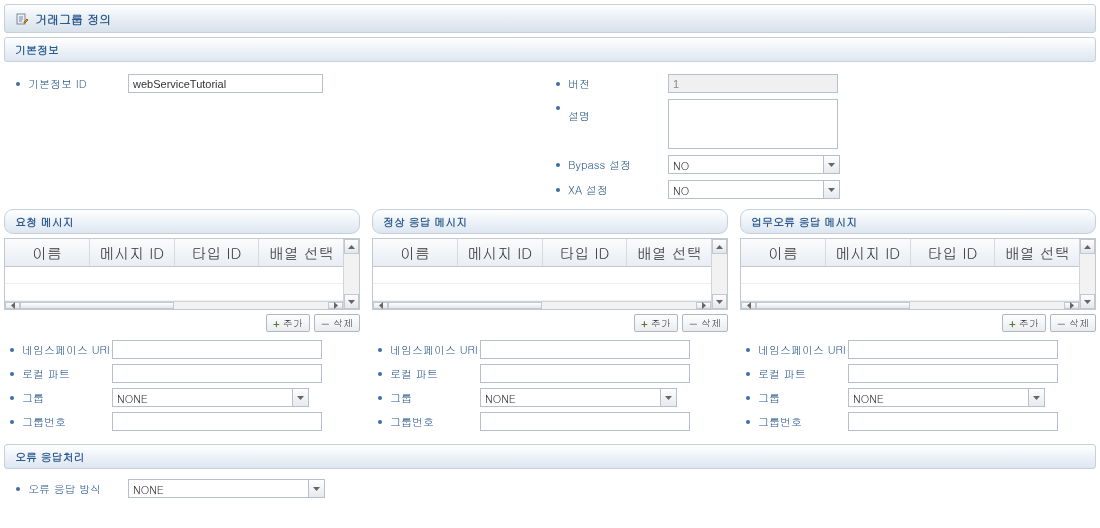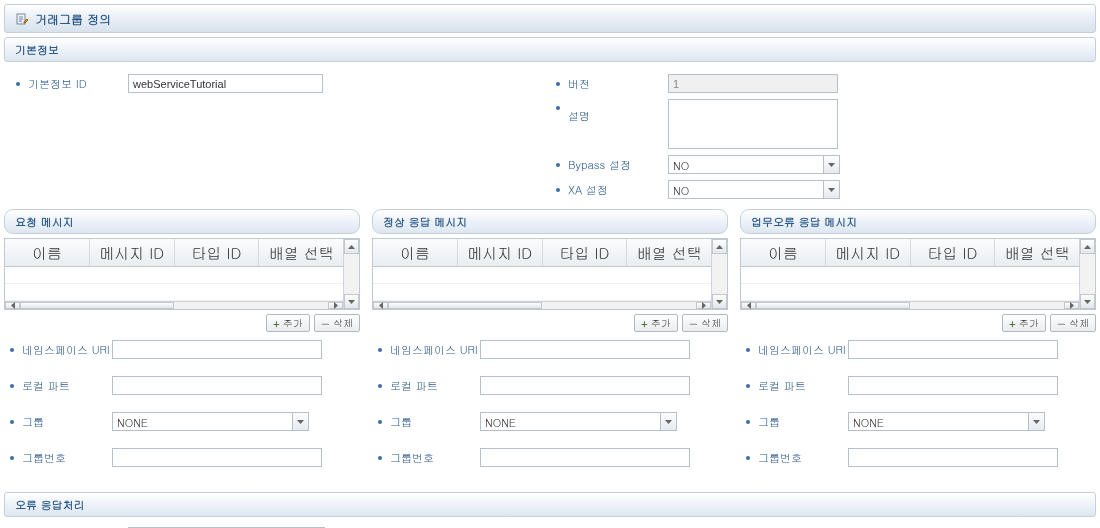--- a/index.html
+++ b/index.html
@@ -178,21 +178,21 @@
   height: 18px;
   padding: 0 6px;
   font-size: 10px;
   display: inline-flex; align-items: center; gap: 3px;
   color: #444;
   cursor: pointer;
 }
 .mini-btn .sym { color: #5a7a3a; font-weight: bold; font-size: 11px; }
 .mini-btn .sym.minus { color: #888; }
 
-.small-form .form-row { margin-bottom: 17px; }
+.small-form .form-row { margin-bottom: 5px; }
 .small-form .form-label { width: 90px; }
 
 svg.tri polygon { fill: #666; }
 .page-icon-svg { stroke:#7a8aa0; fill:none; stroke-width:1; }
 </style>
 </head>
 <body>
 
 <div class="page-header">
   <span class="icon">

